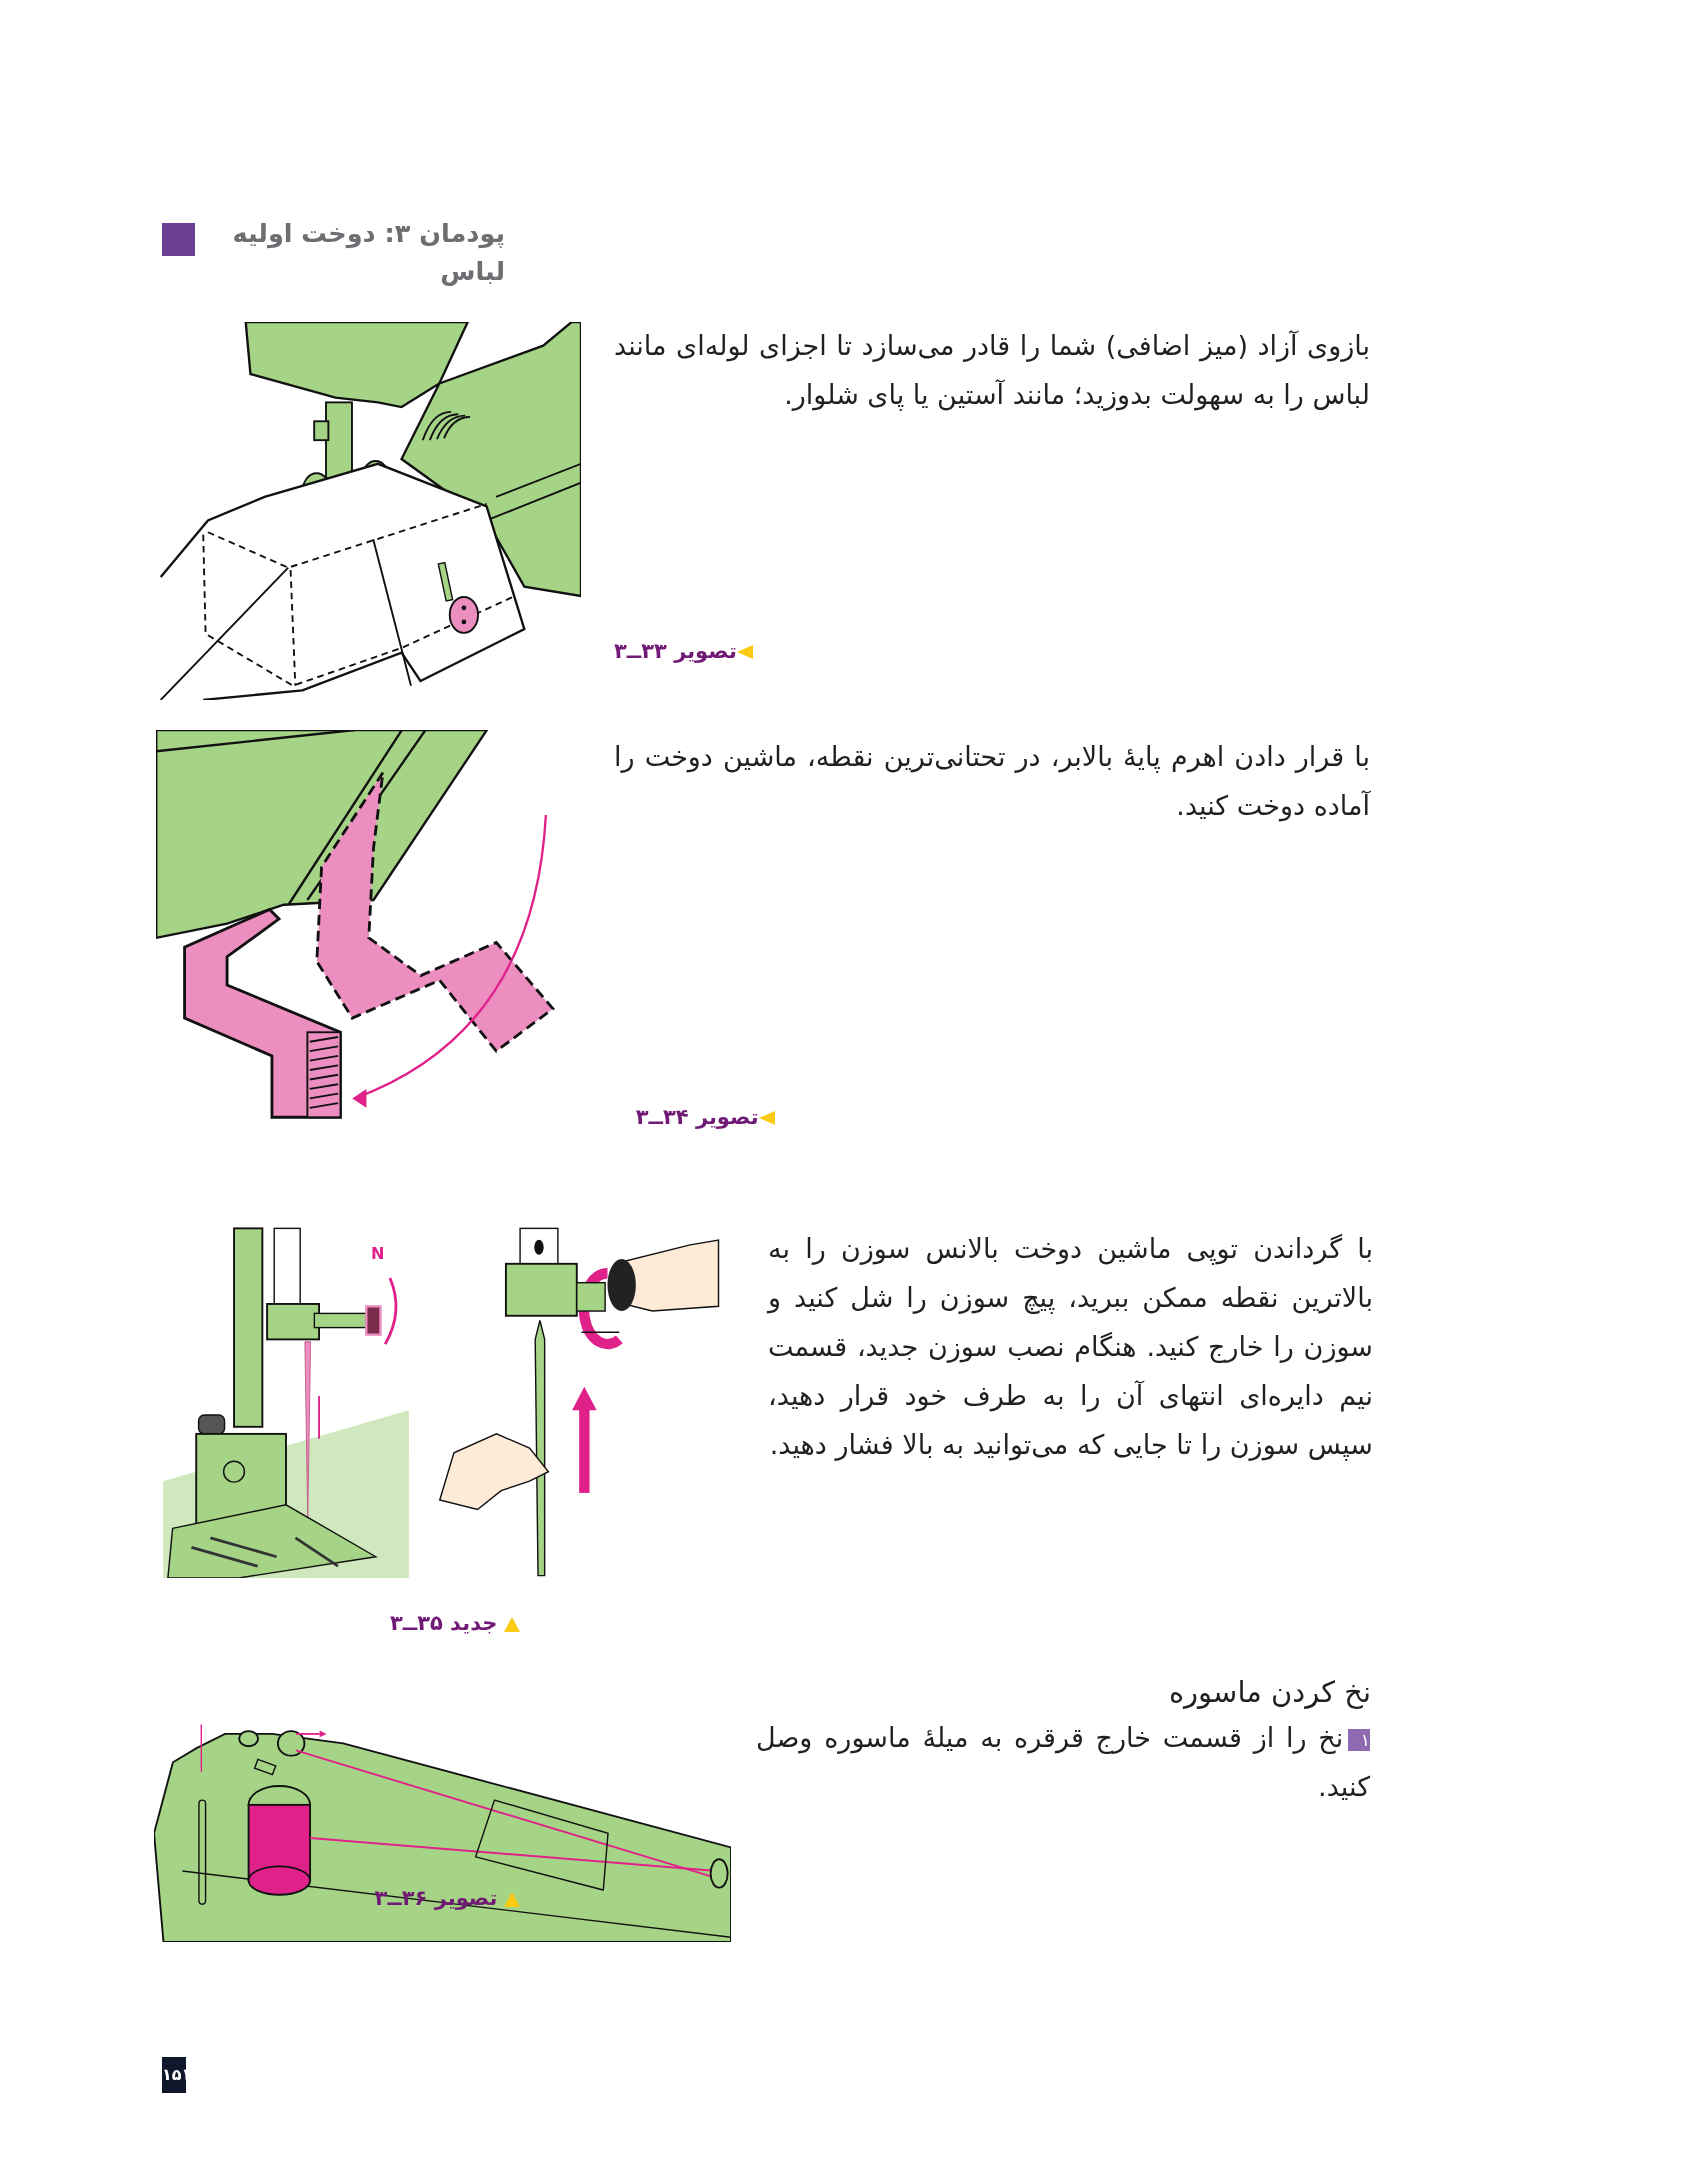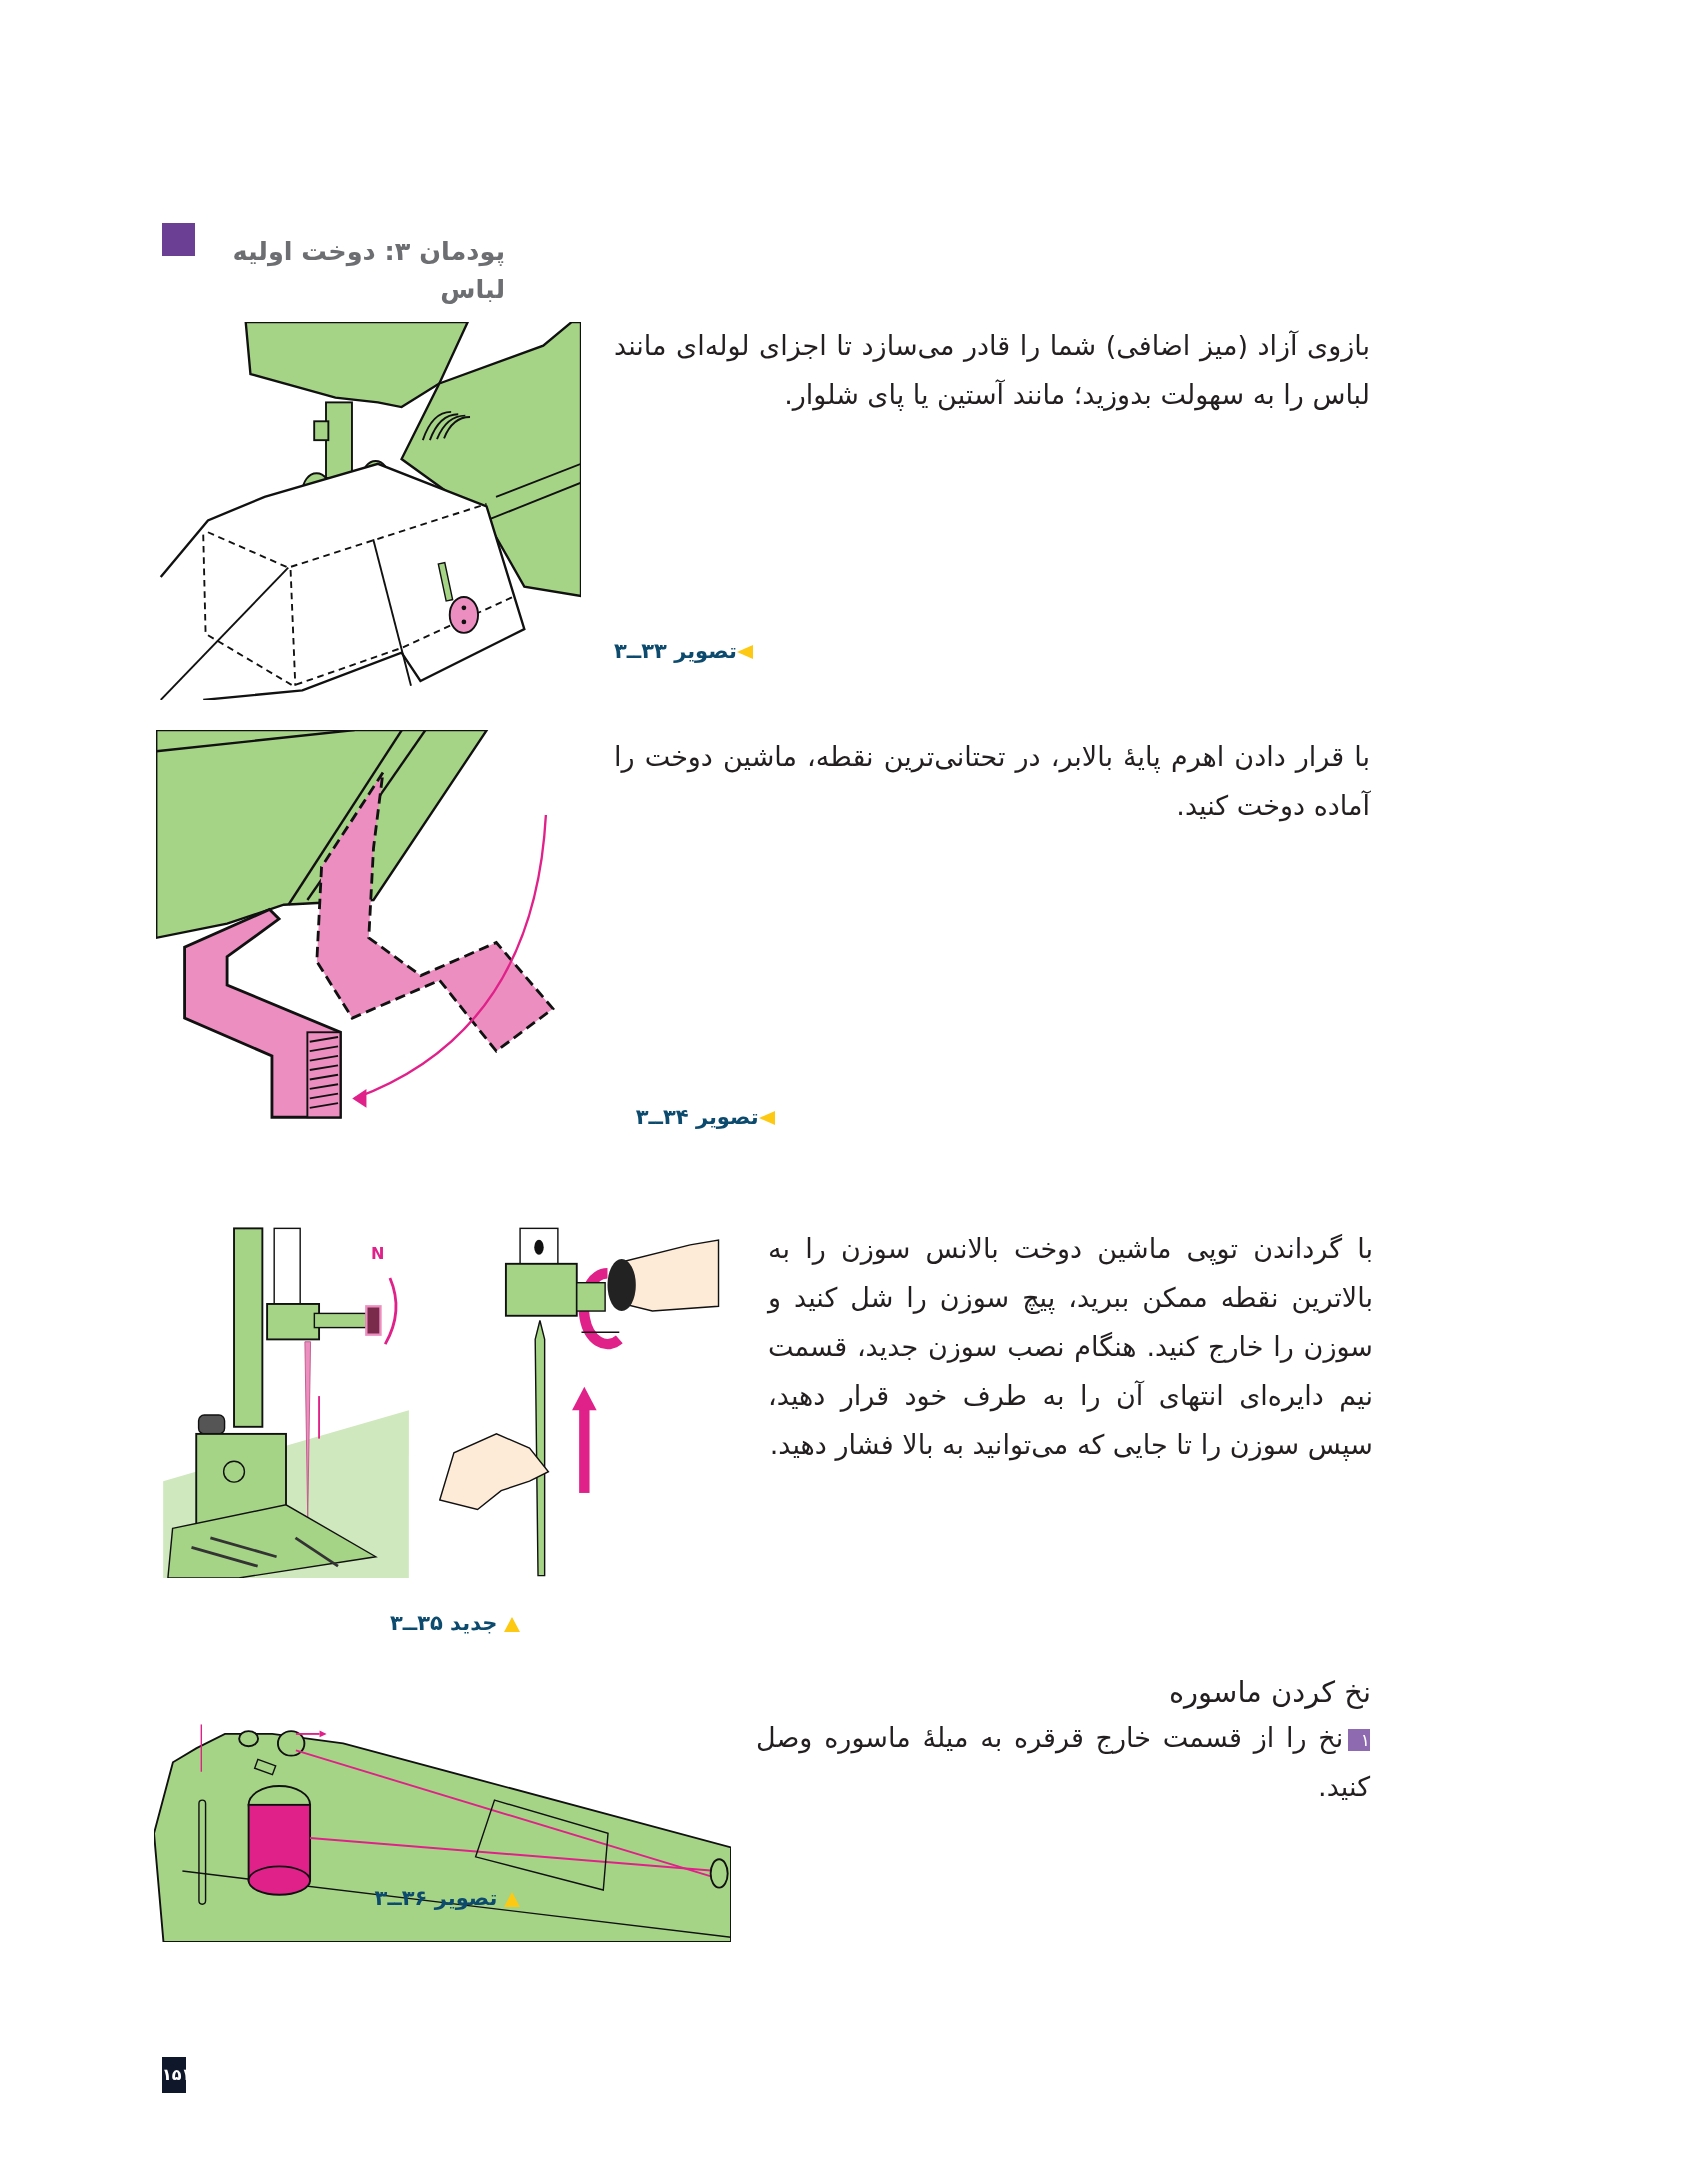--- a/index.html
+++ b/index.html
@@ -2,27 +2,27 @@
 <html style="font-size:7.6px"><head>
   <meta charset="utf-8">
   <style>
     html, body { margin: 0; padding: 0; background: #ffffff; }
     body { width: 1687px; height: 2183px; position: relative; overflow: hidden;
            font-family: "DejaVu Sans", "Liberation Sans", sans-serif; }
     .abs { position: absolute; }
 
     
     .hdr-square { left: 162px; top: 223px; width: 33px; height: 33px; background: #6b3f94; }
-    .hdr-title { left: 198px; top: 232px; width: 307px; height: 38px; direction: rtl; text-align: right;
+    .hdr-title { left: 198px; top: 214px; width: 307px; height: 38px; direction: rtl; text-align: right;
                  font-size: 25.5px; font-weight: bold; color: #6d6e71; line-height: 38px; }
 
     
     .para { direction: rtl; text-align: justify; text-align-last: right; color: #231f20;
             font-size: 27px; line-height: 49px; }
-    .caption { direction: rtl; text-align: right; color: #0c4a6e; font-weight: bold; font-size: 21px;
+    .caption { direction: rtl; text-align: right; color: #701a75; font-weight: bold; font-size: 21px;
                line-height: 28px; white-space: nowrap; }
     .tri-left { display: inline-block; width: 0; height: 0; border-top: 7.6px solid transparent;
                 border-bottom: 7.6px solid transparent; border-right: 16px solid #fdc913;
                 vertical-align: middle; margin-right: 6.6px; }
     .tri-up { display: inline-block; width: 0; height: 0; border-left: 8.5px solid transparent;
               border-right: 8.5px solid transparent; border-bottom: 15px solid #fdc913;
               vertical-align: middle; margin-left: 6.6px; }
 
     .heading { direction: rtl; text-align: right; font-weight: normal; font-size: 29px; color: #231f20; line-height: 43px; }
     .step-badge { display: inline-block; width: 22px; height: 22px; background: #8e6bb0; color: #fff;

